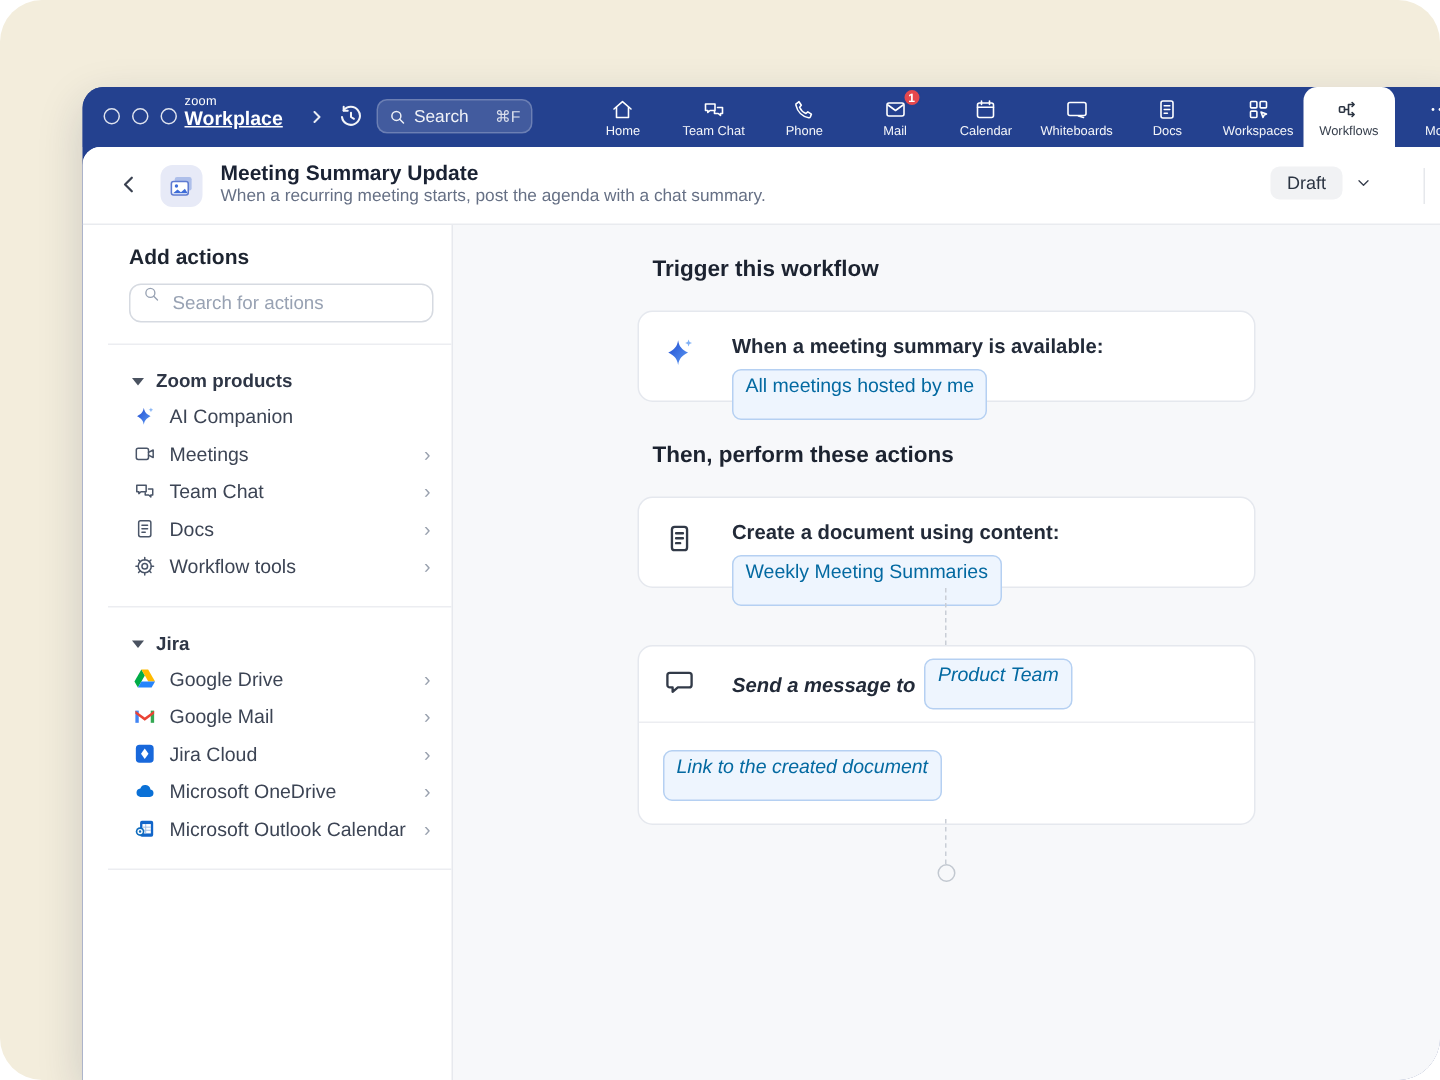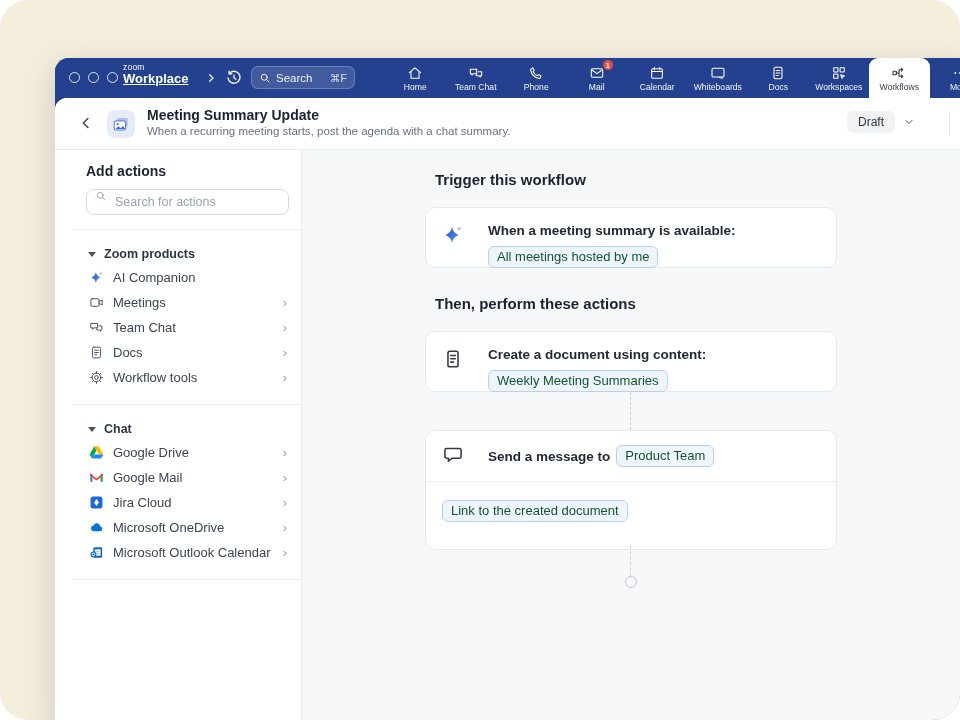--- a/index.html
+++ b/index.html
@@ -68,22 +68,22 @@
   .sb-item .rchev{margin-left:auto;color:#9AA2AF;font-size:13px;padding-right:2px;}
   
   .main{flex:1;background:#F7F8FA;position:relative;}
   .m-h{position:absolute;left:123px;font-size:15px;font-weight:700;color:#1C2330;margin-left:10px;}
   .card{position:absolute;left:123px;width:412px;background:#fff;border:1px solid #E5E8EE;border-radius:10px;}
   .card-row{display:flex;align-items:flex-start;padding:13px 16px;}
   .card-ic{width:24px;height:24px;margin-right:22px;margin-top:3px;flex:none;}
   .card-ic svg{width:22px;height:22px;}
   .card-ic.line svg{stroke:#323A48;fill:none;stroke-width:1.7;stroke-linecap:round;stroke-linejoin:round;}
   .card-title{font-size:13.5px;font-weight:700;color:#222A38;line-height:1.2;padding-top:2px;}
-  .chip{display:inline-block;margin-top:7px;padding:2px 8px 3px;border-radius:6px;background:#EEF5FE;
-    border:1px solid #B5D0F2;color:#14532d;font-size:13px;cursor:pointer;white-space:nowrap;}
+  .chip{display:inline-block;margin-top:7px;padding:2px 8px 15px;border-radius:6px;background:#EEF5FE;
+    border:1px solid #B5D0F2;color:#0369a1;font-size:13px;cursor:pointer;white-space:nowrap;}
   .chip.inline{margin:0 0 0 6px;vertical-align:-1px;}
   .msg-hdr{border-bottom:1px solid #ECEDF1;height:51px;display:flex;align-items:center;padding:0 16px;}
   .msg-hdr .card-ic{margin-top:0;}
   .msg-body{padding:11px 16px 13px;}
   .msg-text{font-size:13px;color:#2A3342;}
   .connector{position:absolute;width:0;border-left:1.6px dashed #C9CED6;}
   .enddot{position:absolute;width:12px;height:12px;border:1.6px solid #C2C8D0;border-radius:50%;background:transparent;}
   .hidden-defs{position:absolute;width:0;height:0;}
 </style>
 </head>
@@ -301,21 +301,21 @@
                 </svg>
               </span>
             <span class="it-lbl">Workflow tools</span>
             <span class="rchev">›</span>
           </div>
 
           <div class="sb-div"></div>
 
           <div class="sec-hdr">
             <span class="tri"></span>
-            <span class="sec-lbl">Chat</span>
+            <span class="sec-lbl">Jira</span>
           </div>
 
           <div class="sb-item">
             <span class="ic">
               <svg viewBox="0 0 24 24">
                   <path d="M8.4 2 1 15l3.7 6.4L12.1 8.4z" fill="#00AC47"></path>
               <path d="M8.4 2h7.2L23 15h-7.2z" fill="#FFBA00"></path>
               <path d="M4.7 21.4h14.6L23 15H8.4z" fill="#2684FC"></path>
                 </svg>
               </span>
@@ -397,21 +397,21 @@
                   </svg></span>
               <div>
                 <div class="card-title">Create a document using content:</div>
                 <span class="chip">Weekly Meeting Summaries</span>
               </div>
             </div>
           </div>
 
           <div class="connector" style="left:328px;top:242px;height:38px;"></div>
 
-          <div class="card" style="top:280px;height:120px;">
+          <div class="card" style="top:280px;height:120px;font-style:italic;">
             <div class="msg-hdr">
               <span class="card-ic line">
                 <svg viewBox="0 0 24 24">
                     <path d="M5 5h14a1.8 1.8 0 0 1 1.8 1.8v7a1.8 1.8 0 0 1-1.8 1.8h-8.2L7 18.8v-3.2H5a1.8 1.8 0 0 1-1.8-1.8v-7A1.8 1.8 0 0 1 5 5z"></path>
                   </svg></span>
               <span class="card-title">Send a message to</span>
               <span class="chip inline">Product Team</span>
             </div>
             <div class="msg-body">
               <span class="chip">Link to the created document</span>

